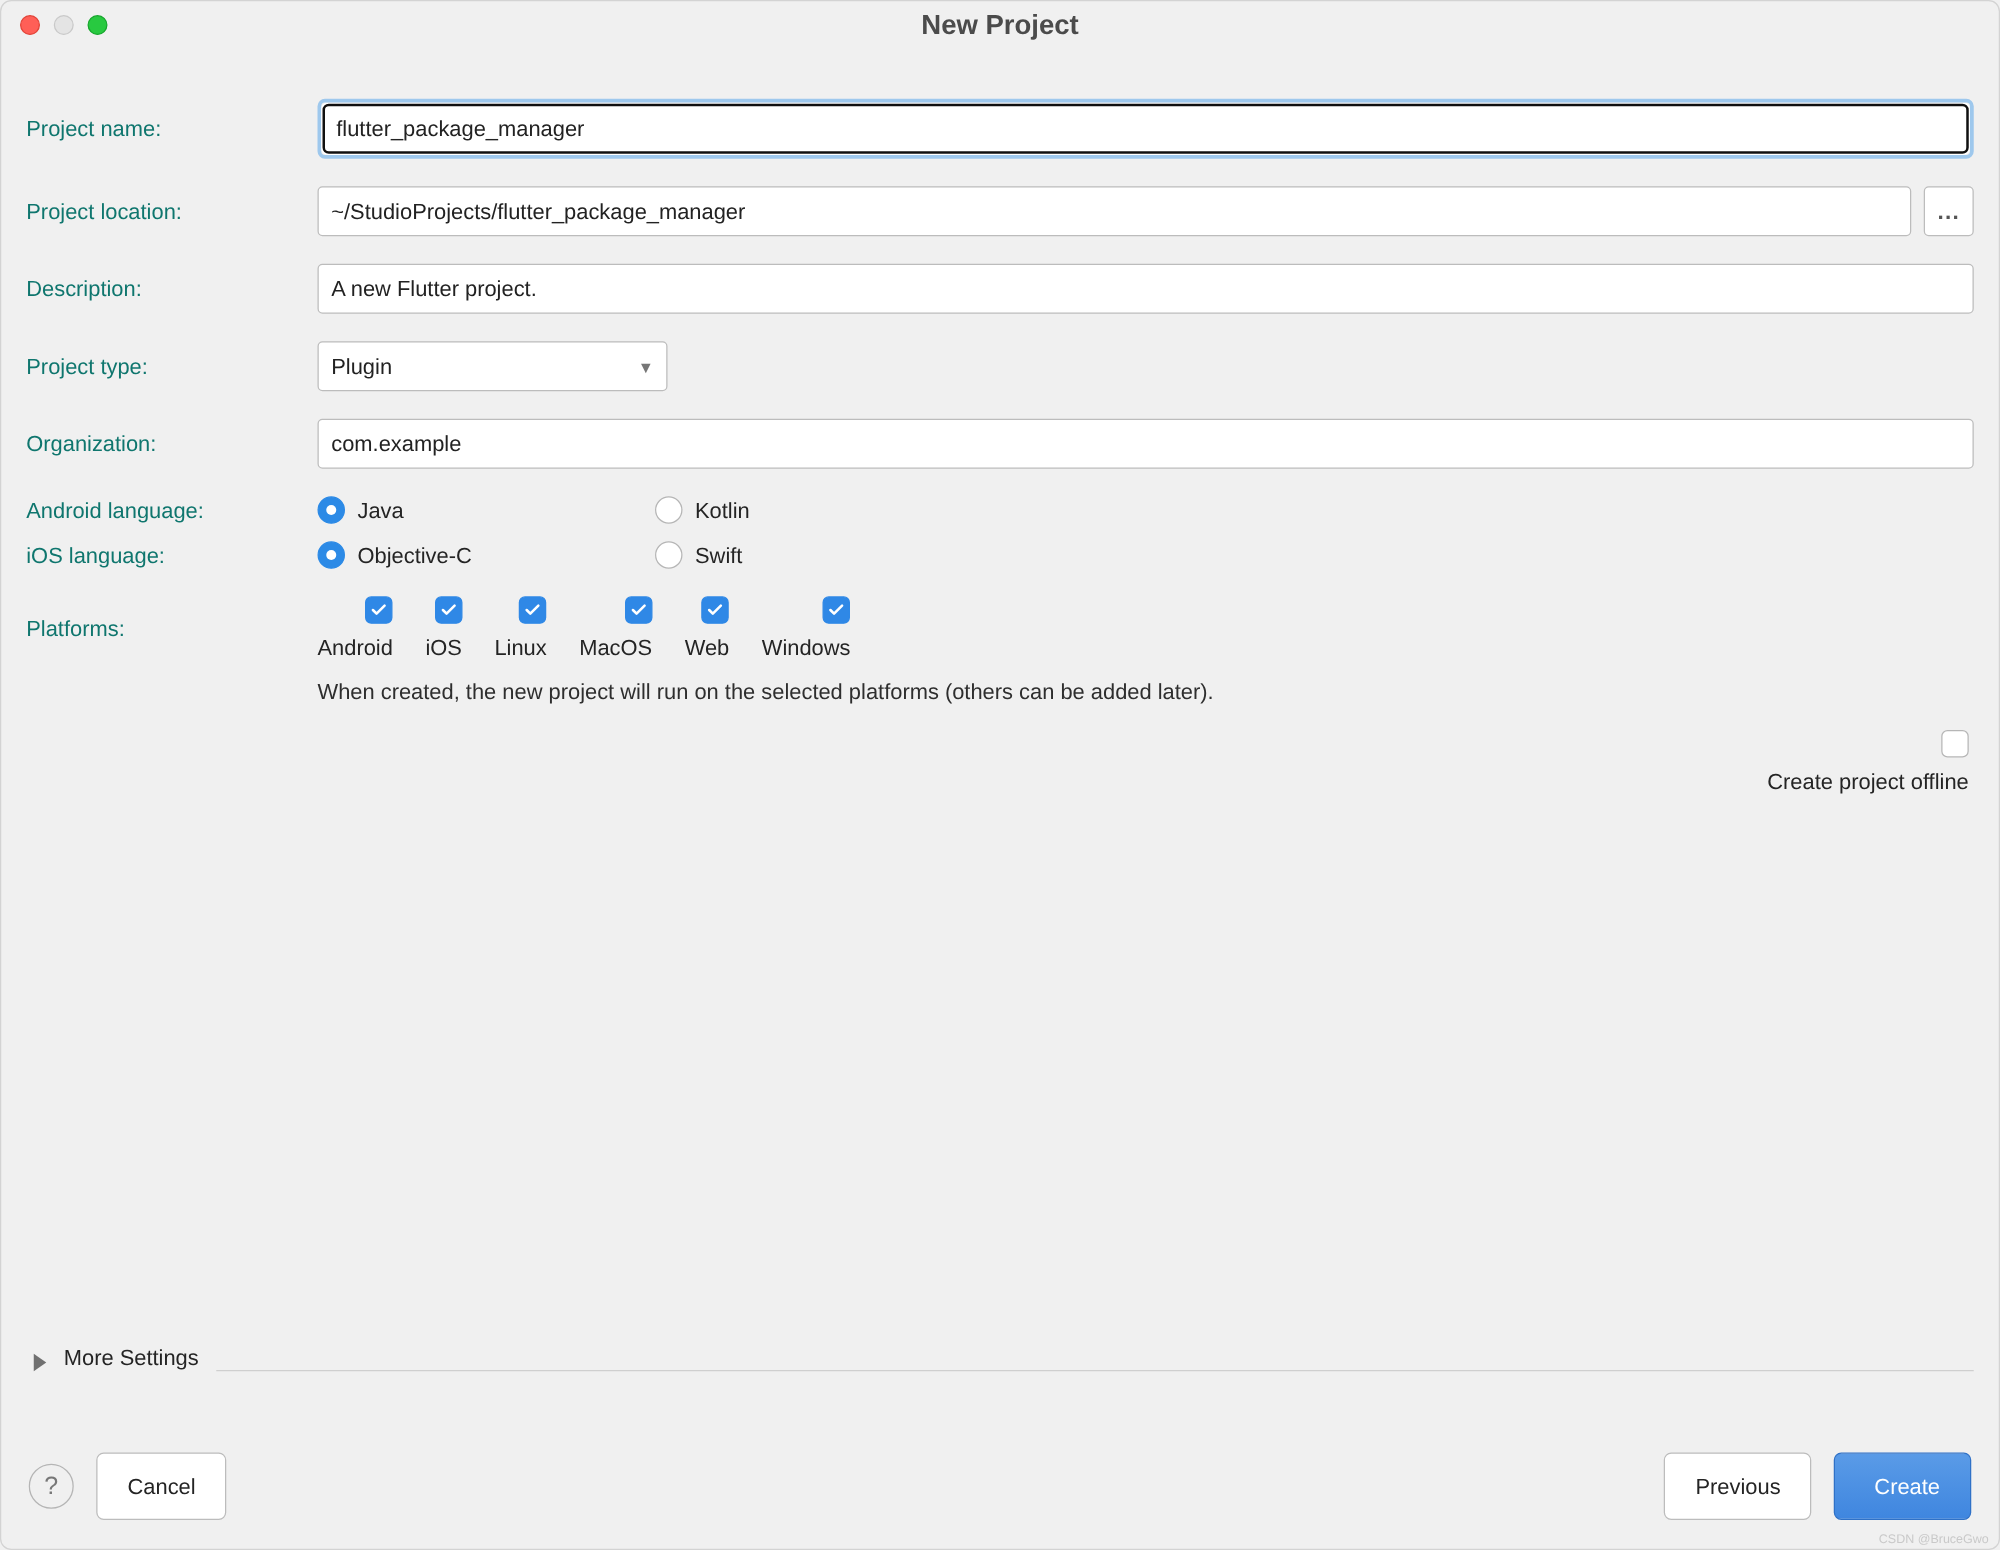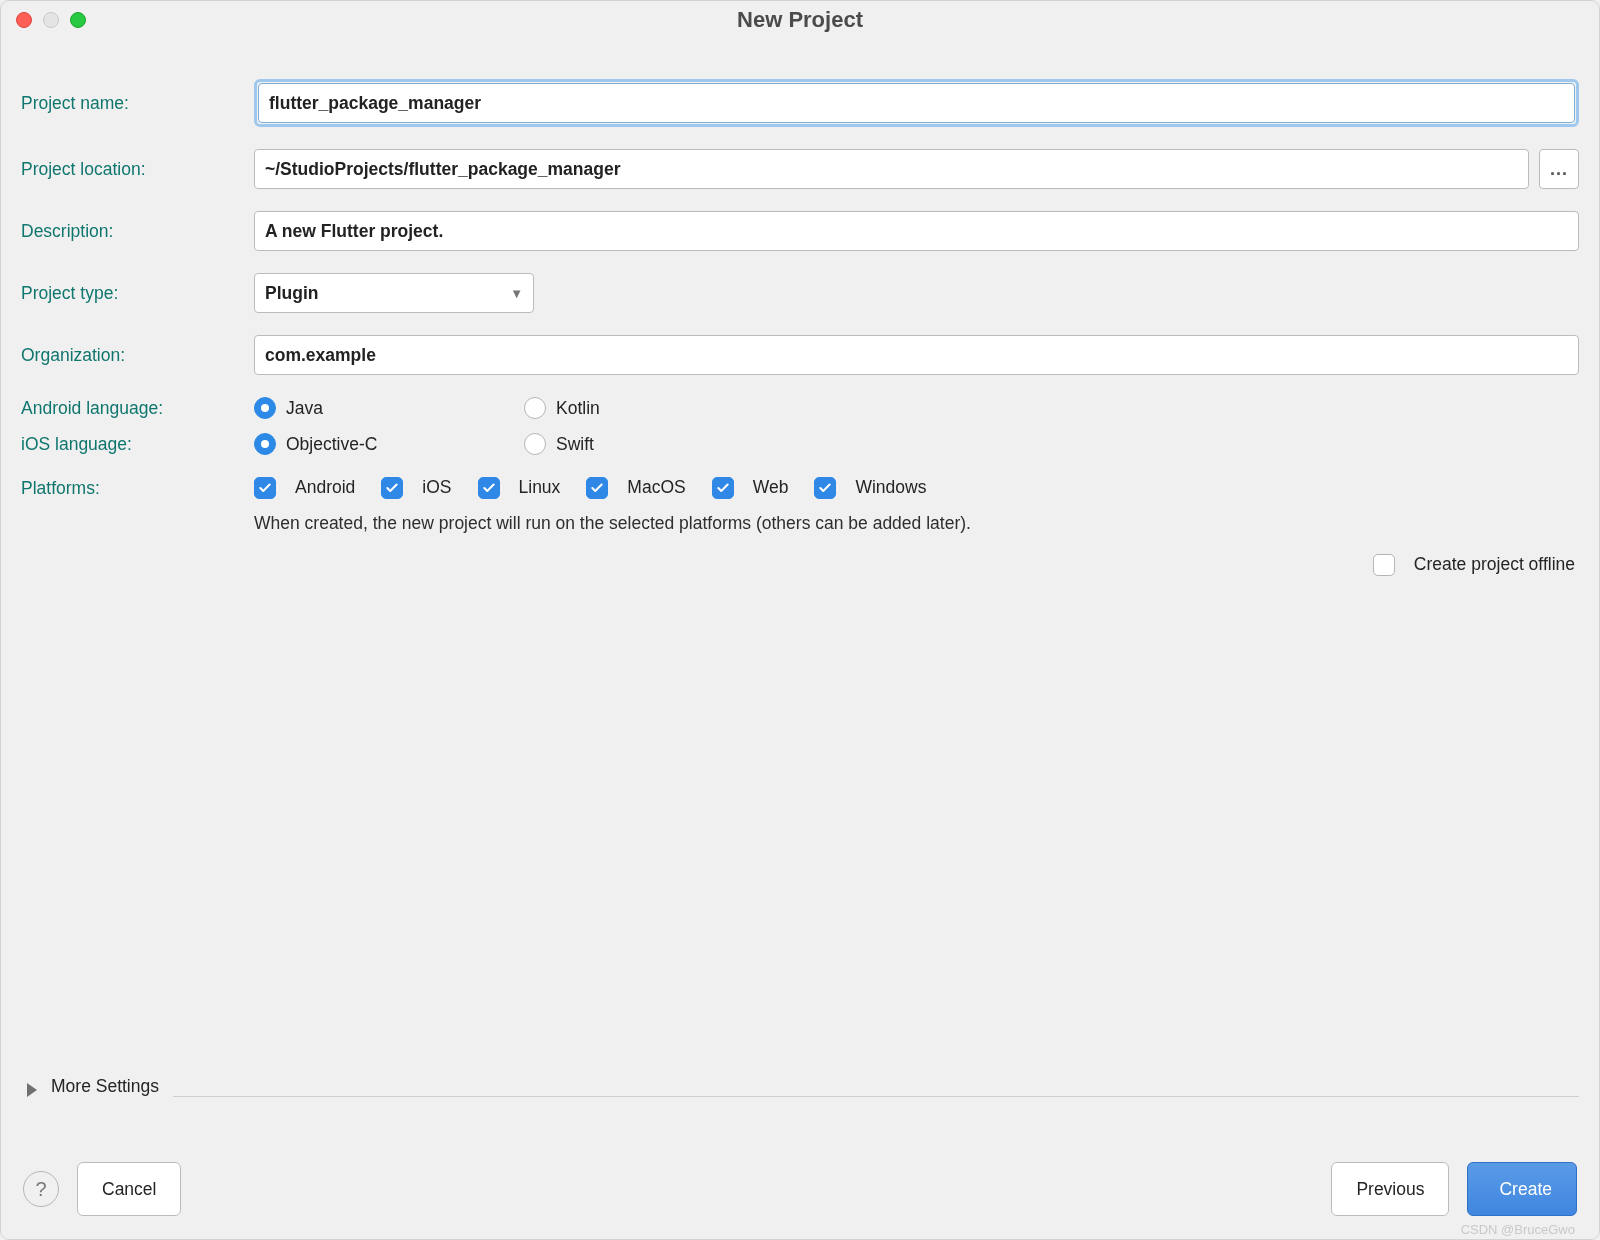--- a/index.html
+++ b/index.html
@@ -68,21 +68,20 @@
     align-items:center;
   }
   input.text, .select, .plain-input {
     height: 40px;
     border: 1px solid #bcbcbc;
     border-radius: 4px;
     background:#fff;
     font-size:17.5px;
     padding: 0 10px;
     color:#222;
-    font-weight:bold;
   }
   .focused-wrap {
     flex:1 1 auto;
     border: 3px solid #9ec8ed;
     border-radius:6px;
     padding:1px;
   }
   .focused-wrap input.text { width:100%; border-color:#7daed8; }
   input.text.caret { caret-color:#000; }
   .browse-btn {
@@ -110,21 +109,21 @@
   }
   .radio.on { border-color:#2c8ae6; background:#2c8ae6; }
   .radio.on::after {
     content:""; position:absolute; left:50%; top:50%;
     width:8px; height:8px; background:#fff; border-radius:50%;
     transform:translate(-50%,-50%);
   }
 
   
   .cb-group { display:flex; flex-wrap:wrap; align-items:center; }
-  .cb-item { display:flex; align-items:flex-start; gap:19px; margin-right:16px; cursor:pointer; }
+  .cb-item { display:flex; align-items:flex-end; gap:9px; margin-right:16px; cursor:pointer;flex-direction:column; }
   .checkbox {
     width:22px; height:22px; border-radius:5px;
     border:1.5px solid #b6b6b6; background:#fff;
     display:flex; align-items:center; justify-content:center; flex-shrink:0;
   }
   .checkbox.on { background:#2f88e6; border-color:#2f88e6; }
   .checkbox.on svg { display:block; }
   .checkbox svg { display:none; }
   .hint {
     margin-left:233px;
@@ -170,22 +169,22 @@
     border:1px solid #bcbcbc; background:#fff; font-size:17.5px;
     display:flex; align-items:center; justify-content:center; cursor:pointer;
   }
   .btn.primary {
     background:#4a90e2; background:linear-gradient(#5a9be7,#3f86df);
     border:1px solid #2f71c7; color:#fff;padding-left:31px;
   }
   .footer .spacer { flex:1 1 auto; }
   .footer .btn + .btn { margin-left:18px; }
   .watermark {
-    position:absolute; right:24px; bottom:2px;
-    font-size:13px; color:#c9c9c9;
+    position:absolute; right:8px; bottom:2px;
+    font-size:10px; color:#c9c9c9;
   }
 </style>
 </head>
 <body>
 
 <div class="window">
 
   <div class="titlebar">
     <div class="traffic">
       <div class="tl red"></div>

